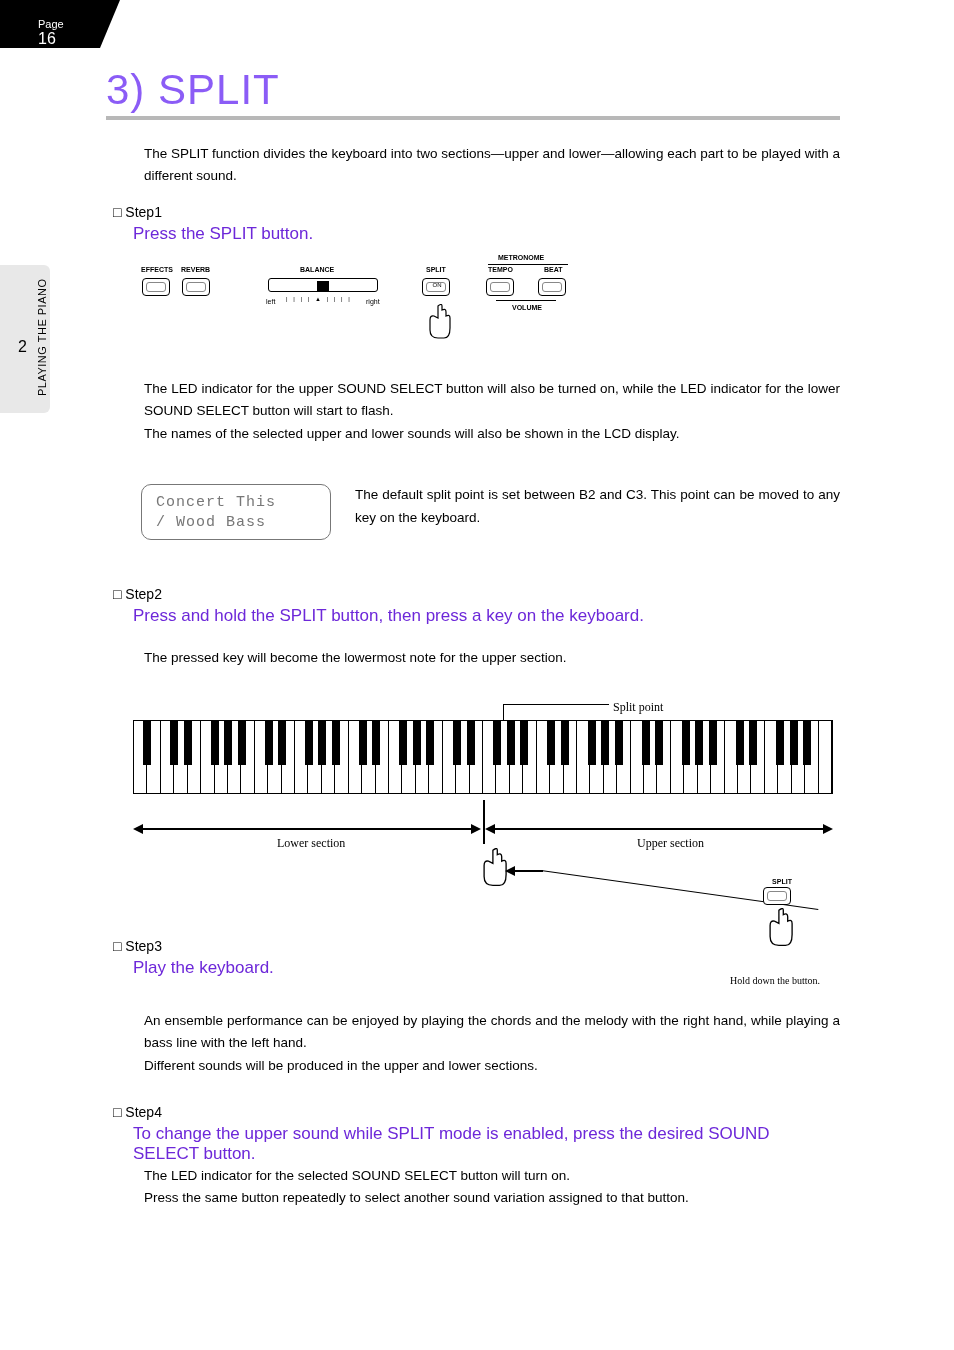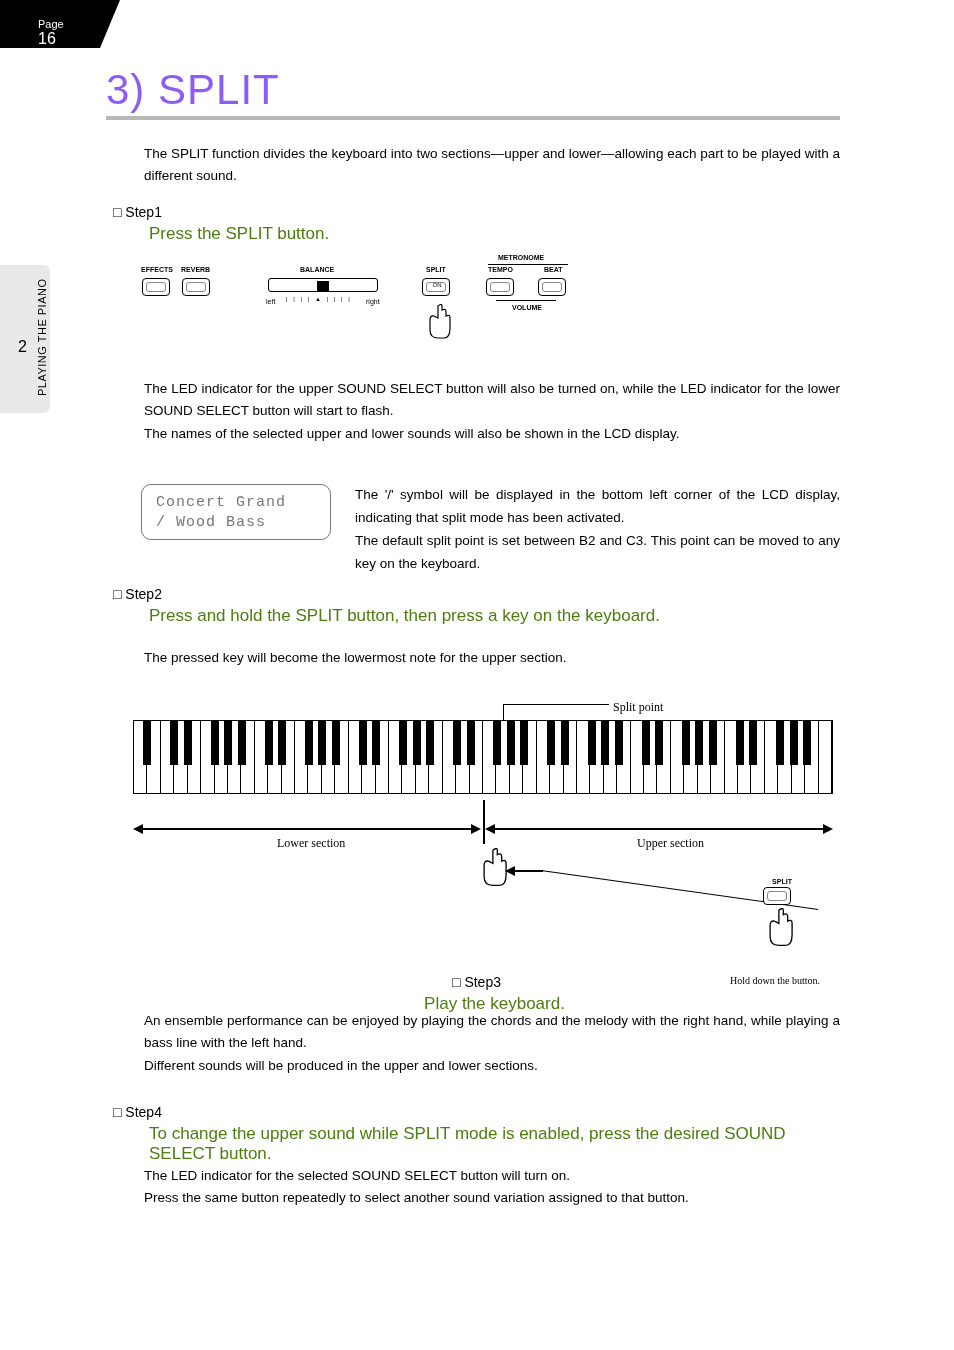--- a/index.html
+++ b/index.html
@@ -86,22 +86,22 @@
   .step-block { position: absolute; left: 113px; right: 114px; }
   .step-head {
     font-size: 14px;
     margin-bottom: 4px;
   }
   .step-head::before { content: "□ "; }
   .step-sub {
     font-size: 17px;
     font-family: Arial, Helvetica, sans-serif;
     font-weight: 400;
-    margin-left: 36px;
-    color: #4d7c0f;
+    margin-left: 20px;
+    color: #6d28d9;
   }
   .body-text {
     font-size: 13.5px;
     line-height: 1.65;
     text-align: justify;
     margin-left: 31px;
   }
   #step1 { top: 204px; }
   .panel-illustration {
     position: absolute;
@@ -221,21 +221,21 @@
     content: "";
     position: absolute;
     right: -8px; top: -4px;
     border-left: 10px solid #000;
     border-top: 5px solid transparent;
     border-bottom: 5px solid transparent;
   }
   .vline { position: absolute; width: 2px; background: #000; }
   .kb-label { position: absolute; font-size: 12px; font-family: "Times New Roman", serif; }
   .split-btn2 { position: absolute; }
-  #step3 { top: 974px; text-align: center; }
+  #step3 { top: 938px; }
   #step3-after { position: absolute; left: 113px; right: 114px; top: 1010px; }
   .hold-label {
     position: absolute;
     left: 730px; top: 975px;
     font-size: 10px;
     font-family: "Times New Roman", serif;
   }
   #step4 { top: 1104px; }
   #step4-after { position: absolute; left: 113px; right: 114px; top: 1165px; }
   .diag { position: absolute; height: 1px; background: #000; transform-origin: left center; }
@@ -301,25 +301,24 @@
   <div class="btn-label" style="left:374px; top:44px;">VOLUME</div>
 </div>
 
 <div id="step1-after">
   <p class="body-text">The LED indicator for the upper SOUND SELECT button will also be turned on, while the LED indicator for the lower SOUND SELECT button will start to flash.</p>
   <p class="body-text">The names of the selected upper and lower sounds will also be shown in the LCD display.</p>
 </div>
 
 <div class="lcd-row">
   <div class="lcd">
-    <div>Concert Grand</div>
+    <div>Concert This</div>
     <div>/  Wood Bass</div>
   </div>
   <div class="lcd-side">
-    <div>The '/' symbol will be displayed in the bottom left corner of the LCD display, indicating that split mode has been activated.</div>
     <div>The default split point is set between B2 and C3. This point can be moved to any key on the keyboard.</div>
   </div>
 </div>
 
 <div id="step2" class="step-block">
   <div class="step-head">Step2</div>
   <div class="step-sub">Press and hold the SPLIT button, then press a key on the keyboard.</div>
 </div>
 <div id="step2-after">The pressed key will become the lowermost note for the upper section.</div>
 

